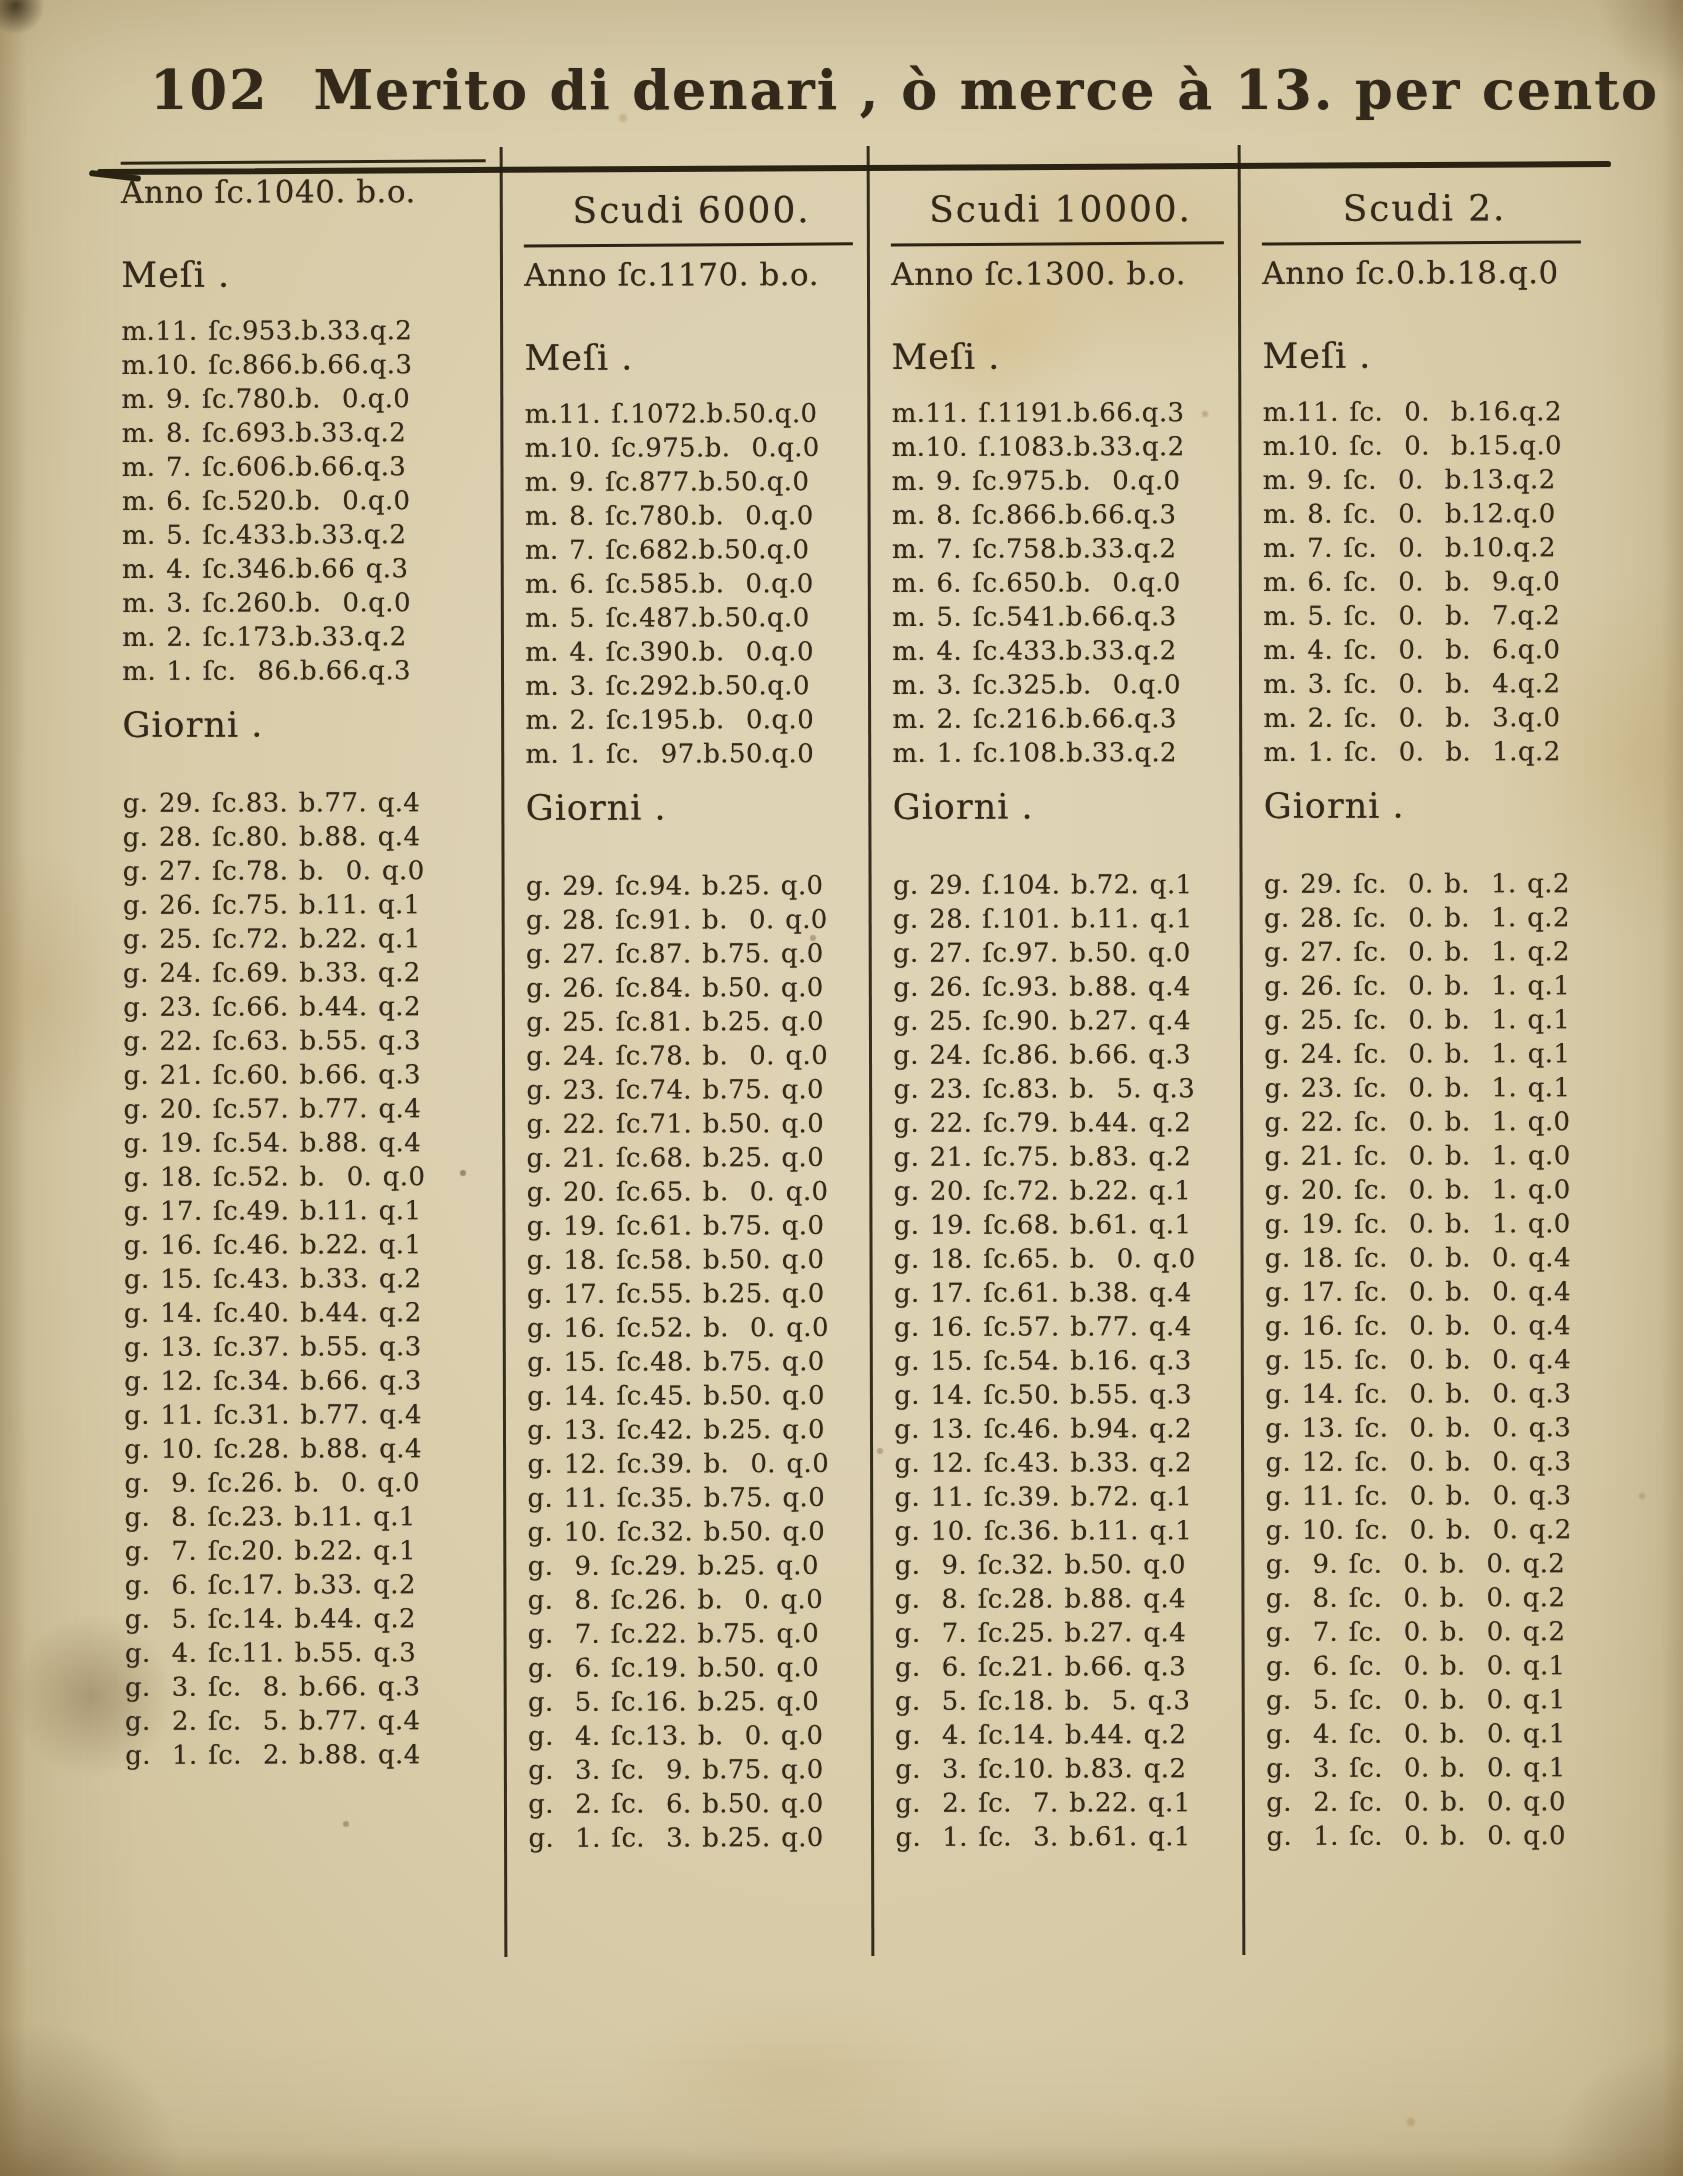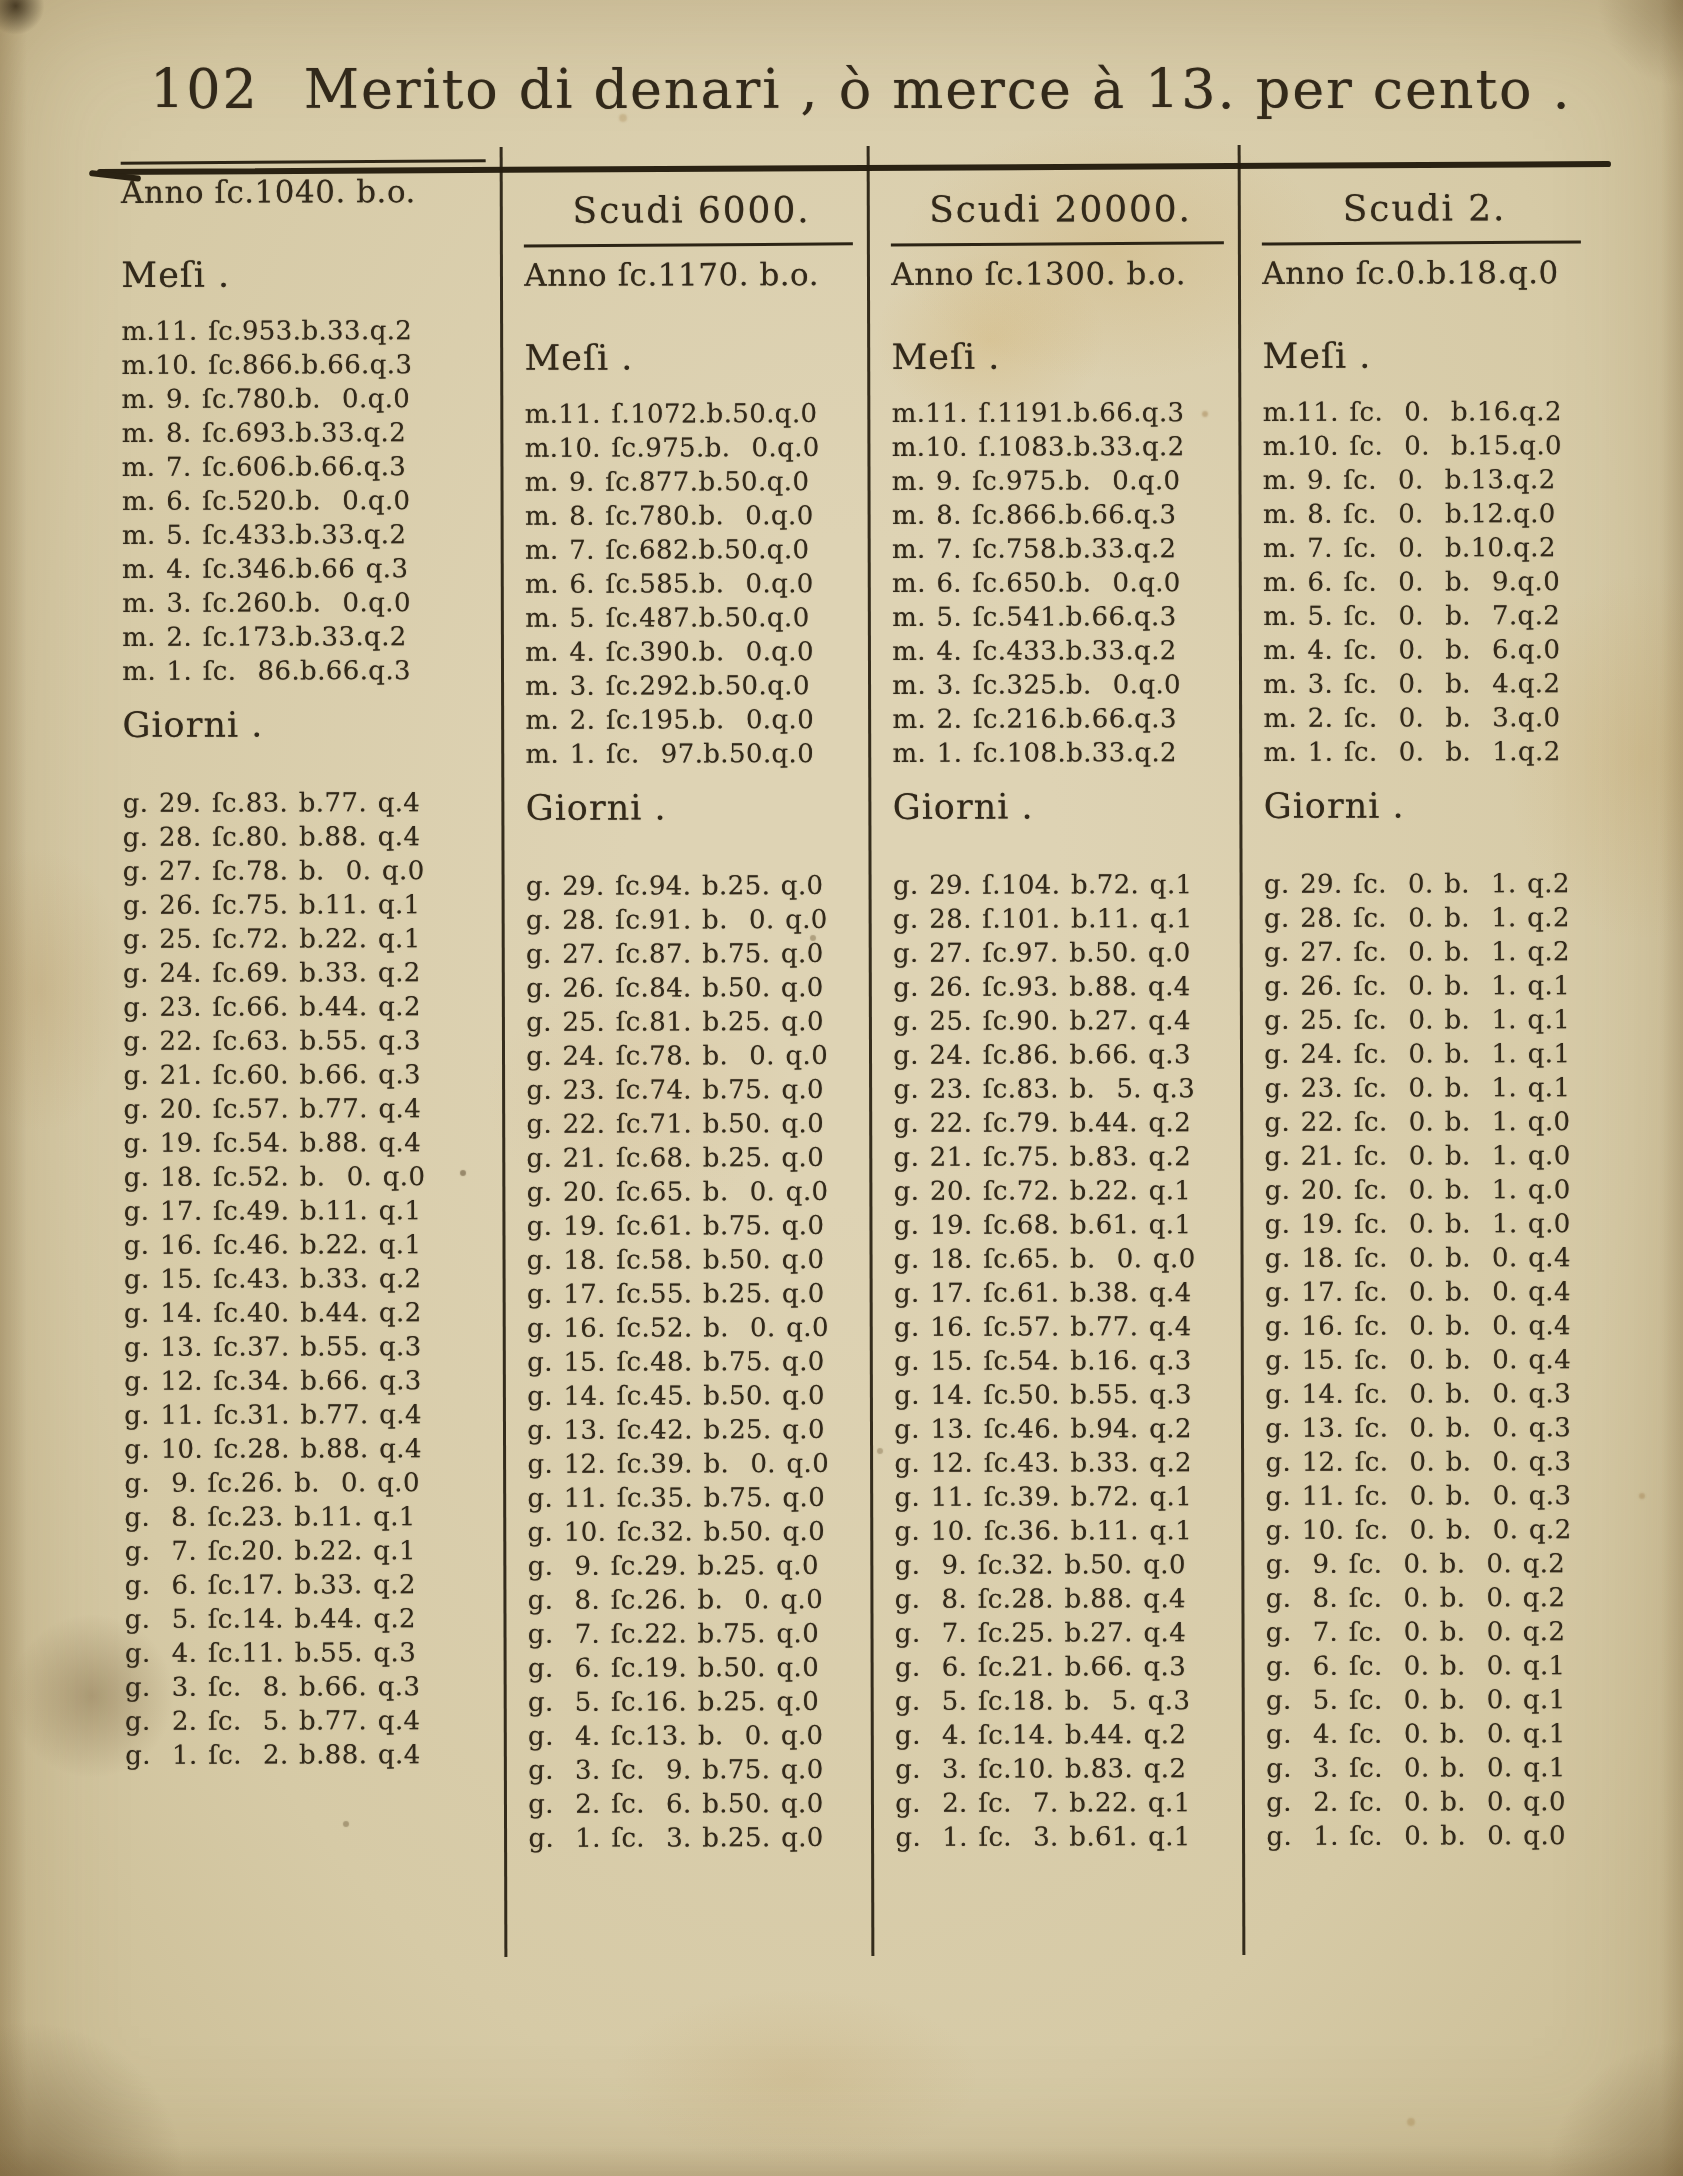--- a/index.html
+++ b/index.html
@@ -25,21 +25,21 @@
       linear-gradient(270deg, rgba(110,85,45,.20), rgba(110,85,45,0) 23px),
       linear-gradient(0deg, rgba(110,85,45,.16), rgba(110,85,45,0) 31px),
       radial-gradient(ellipse at 50% 40%, #ded3b4 18%, #d6caa6 68%, #c9bb92 100%);
     box-shadow: inset 0 0 126px rgba(120,90,40,.30);
   }
   .ink{ text-shadow:0 0 1px rgba(47,39,24,.55); }
 
   .title-row{
     position:absolute; top:58px; left:150px; right:116px;
     display:flex; align-items:baseline; gap:45px;
-    font-size:54px; font-weight:normal; letter-spacing:1.9px; white-space:nowrap;
+    font-size:54px; font-weight:bold; letter-spacing:1.9px; white-space:nowrap;
   }
   .head-rule{
     position:absolute; top:165px; left:97px; width:1514px; height:5.8px;
     background:#2a2213; border-radius:2.9px; transform:rotate(-.3deg);
   }
   .head-rule::before{
     content:""; position:absolute; left:-7.8px; top:3.9px; width:52px; height:5.8px;
     background:#2a2213; border-radius:2.9px; transform:rotate(7deg);
   }
 
@@ -101,21 +101,21 @@
       <div class="scudi">Scudi 6000.</div>
       <div class="scudi-rule"></div>
       <div class="anno">Anno ſc.1170. b.o.</div>
       <div class="sect-label mesi-label">Meſi .</div>
       <div class="rows mesi"><div class="trow">m.11. ſ.1072.b.50.q.0</div><div class="trow">m.10. ſc.975.b.  0.q.0</div><div class="trow">m. 9. ſc.877.b.50.q.0</div><div class="trow">m. 8. ſc.780.b.  0.q.0</div><div class="trow">m. 7. ſc.682.b.50.q.0</div><div class="trow">m. 6. ſc.585.b.  0.q.0</div><div class="trow">m. 5. ſc.487.b.50.q.0</div><div class="trow">m. 4. ſc.390.b.  0.q.0</div><div class="trow">m. 3. ſc.292.b.50.q.0</div><div class="trow">m. 2. ſc.195.b.  0.q.0</div><div class="trow">m. 1. ſc.  97.b.50.q.0</div></div>
       <div class="sect-label giorni-label">Giorni .</div>
       <div class="rows"><div class="trow">g. 29. ſc.94. b.25. q.0</div><div class="trow">g. 28. ſc.91. b.  0. q.0</div><div class="trow">g. 27. ſc.87. b.75. q.0</div><div class="trow">g. 26. ſc.84. b.50. q.0</div><div class="trow">g. 25. ſc.81. b.25. q.0</div><div class="trow">g. 24. ſc.78. b.  0. q.0</div><div class="trow">g. 23. ſc.74. b.75. q.0</div><div class="trow">g. 22. ſc.71. b.50. q.0</div><div class="trow">g. 21. ſc.68. b.25. q.0</div><div class="trow">g. 20. ſc.65. b.  0. q.0</div><div class="trow">g. 19. ſc.61. b.75. q.0</div><div class="trow">g. 18. ſc.58. b.50. q.0</div><div class="trow">g. 17. ſc.55. b.25. q.0</div><div class="trow">g. 16. ſc.52. b.  0. q.0</div><div class="trow">g. 15. ſc.48. b.75. q.0</div><div class="trow">g. 14. ſc.45. b.50. q.0</div><div class="trow">g. 13. ſc.42. b.25. q.0</div><div class="trow">g. 12. ſc.39. b.  0. q.0</div><div class="trow">g. 11. ſc.35. b.75. q.0</div><div class="trow">g. 10. ſc.32. b.50. q.0</div><div class="trow">g.  9. ſc.29. b.25. q.0</div><div class="trow">g.  8. ſc.26. b.  0. q.0</div><div class="trow">g.  7. ſc.22. b.75. q.0</div><div class="trow">g.  6. ſc.19. b.50. q.0</div><div class="trow">g.  5. ſc.16. b.25. q.0</div><div class="trow">g.  4. ſc.13. b.  0. q.0</div><div class="trow">g.  3. ſc.  9. b.75. q.0</div><div class="trow">g.  2. ſc.  6. b.50. q.0</div><div class="trow">g.  1. ſc.  3. b.25. q.0</div></div>
     </div>
 
     <div class="col sep">
-      <div class="scudi">Scudi 20000.</div>
+      <div class="scudi">Scudi 10000.</div>
       <div class="scudi-rule"></div>
       <div class="anno">Anno ſc.1300. b.o.</div>
       <div class="sect-label mesi-label">Meſi .</div>
       <div class="rows mesi"><div class="trow">m.11. ſ.1191.b.66.q.3</div><div class="trow">m.10. ſ.1083.b.33.q.2</div><div class="trow">m. 9. ſc.975.b.  0.q.0</div><div class="trow">m. 8. ſc.866.b.66.q.3</div><div class="trow">m. 7. ſc.758.b.33.q.2</div><div class="trow">m. 6. ſc.650.b.  0.q.0</div><div class="trow">m. 5. ſc.541.b.66.q.3</div><div class="trow">m. 4. ſc.433.b.33.q.2</div><div class="trow">m. 3. ſc.325.b.  0.q.0</div><div class="trow">m. 2. ſc.216.b.66.q.3</div><div class="trow">m. 1. ſc.108.b.33.q.2</div></div>
       <div class="sect-label giorni-label">Giorni .</div>
       <div class="rows"><div class="trow">g. 29. ſ.104. b.72. q.1</div><div class="trow">g. 28. ſ.101. b.11. q.1</div><div class="trow">g. 27. ſc.97. b.50. q.0</div><div class="trow">g. 26. ſc.93. b.88. q.4</div><div class="trow">g. 25. ſc.90. b.27. q.4</div><div class="trow">g. 24. ſc.86. b.66. q.3</div><div class="trow">g. 23. ſc.83. b.  5. q.3</div><div class="trow">g. 22. ſc.79. b.44. q.2</div><div class="trow">g. 21. ſc.75. b.83. q.2</div><div class="trow">g. 20. ſc.72. b.22. q.1</div><div class="trow">g. 19. ſc.68. b.61. q.1</div><div class="trow">g. 18. ſc.65. b.  0. q.0</div><div class="trow">g. 17. ſc.61. b.38. q.4</div><div class="trow">g. 16. ſc.57. b.77. q.4</div><div class="trow">g. 15. ſc.54. b.16. q.3</div><div class="trow">g. 14. ſc.50. b.55. q.3</div><div class="trow">g. 13. ſc.46. b.94. q.2</div><div class="trow">g. 12. ſc.43. b.33. q.2</div><div class="trow">g. 11. ſc.39. b.72. q.1</div><div class="trow">g. 10. ſc.36. b.11. q.1</div><div class="trow">g.  9. ſc.32. b.50. q.0</div><div class="trow">g.  8. ſc.28. b.88. q.4</div><div class="trow">g.  7. ſc.25. b.27. q.4</div><div class="trow">g.  6. ſc.21. b.66. q.3</div><div class="trow">g.  5. ſc.18. b.  5. q.3</div><div class="trow">g.  4. ſc.14. b.44. q.2</div><div class="trow">g.  3. ſc.10. b.83. q.2</div><div class="trow">g.  2. ſc.  7. b.22. q.1</div><div class="trow">g.  1. ſc.  3. b.61. q.1</div></div>
     </div>
 
     <div class="col">
       <div class="scudi">Scudi 2.</div>

